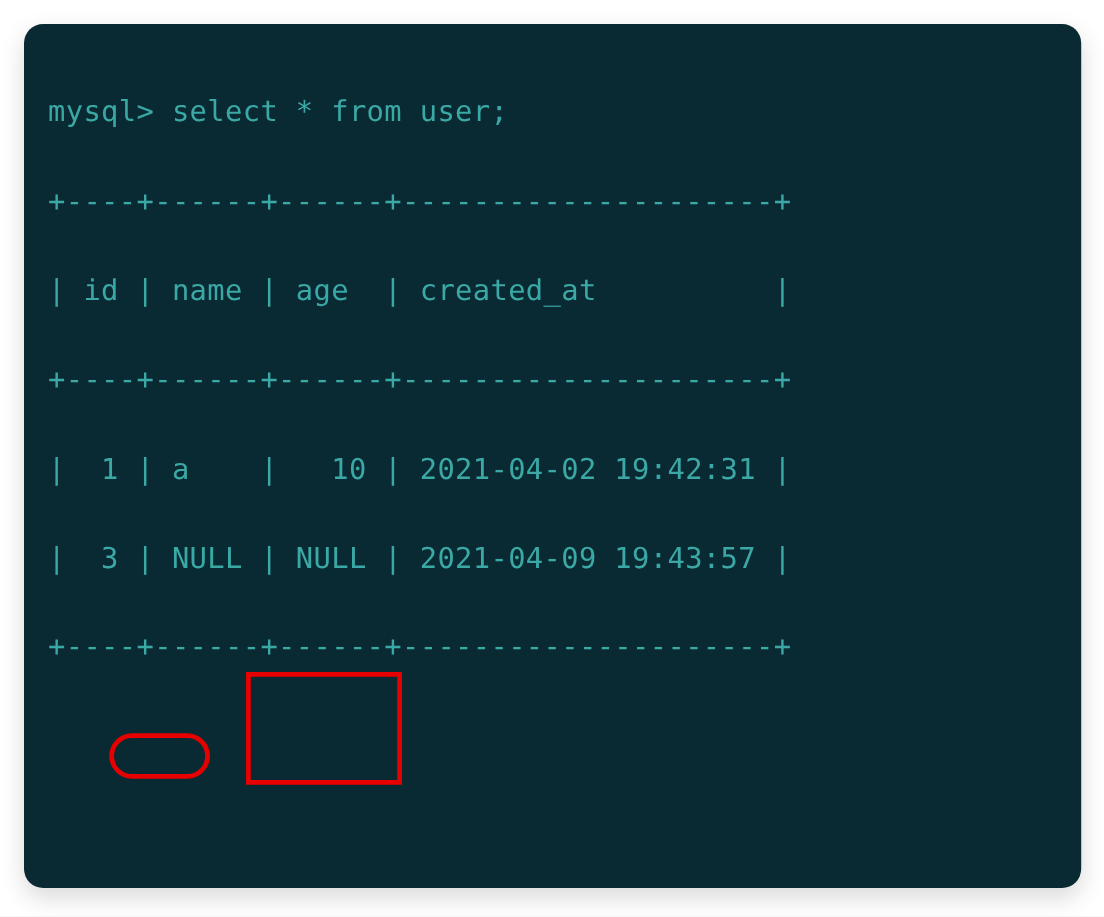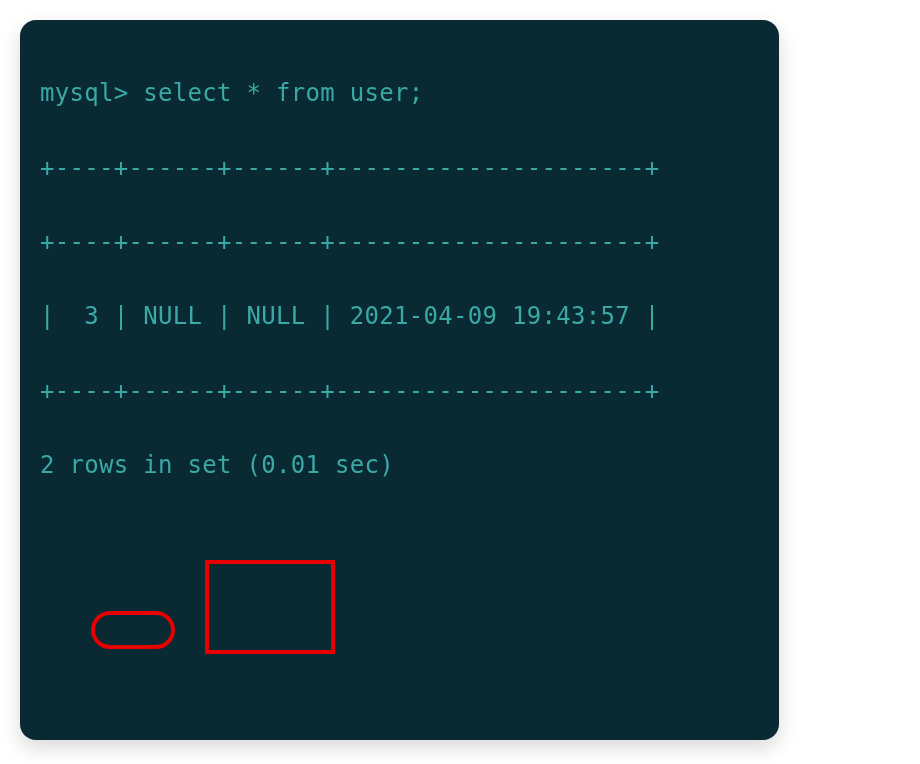--- a/index.html
+++ b/index.html
@@ -5,21 +5,21 @@
   html, body {
     margin: 0;
     padding: 0;
     background: #ffffff;
     width: 920px;
     height: 764px;
     overflow: hidden;
   }
   .frame {
     margin: 20px;
-    width: 759px;
+    width: 881px;
     height: 720px;
     background: #0a2a33;
     border-radius: 16px;
     box-shadow: 0 8px 20px rgba(0,0,0,0.15);
     padding: 18px 20px;
     box-sizing: border-box;
     font-family: "Menlo", "DejaVu Sans Mono", "Consolas", monospace;
     font-size: 24px;
     line-height: 1.55;
     color: #3aa9a6;
@@ -38,24 +38,25 @@
   .highlight-round {
     border-radius: 20px;
   }
 </style>
 </head>
 <body>
 
 <div class="frame">
 <span class="line"><span>mysql&gt;</span> <span>select * from user;</span></span>
 <span class="line">+----+------+------+---------------------+</span>
+<span class="line">| id | name | age  | created_at          |</span>
 <span class="line">+----+------+------+---------------------+</span>
+<span class="line">|  1 | a    |   10 | 2021-04-02 19:42:31 |</span>
 <span class="line">|  3 | NULL | NULL | 2021-04-09 19:43:57 |</span>
 <span class="line">+----+------+------+---------------------+</span>
-<span class="line">2 rows in set (0.01 sec)</span>
 <span class="line"> </span>
 
 
 
 
 
 
 
 
 

